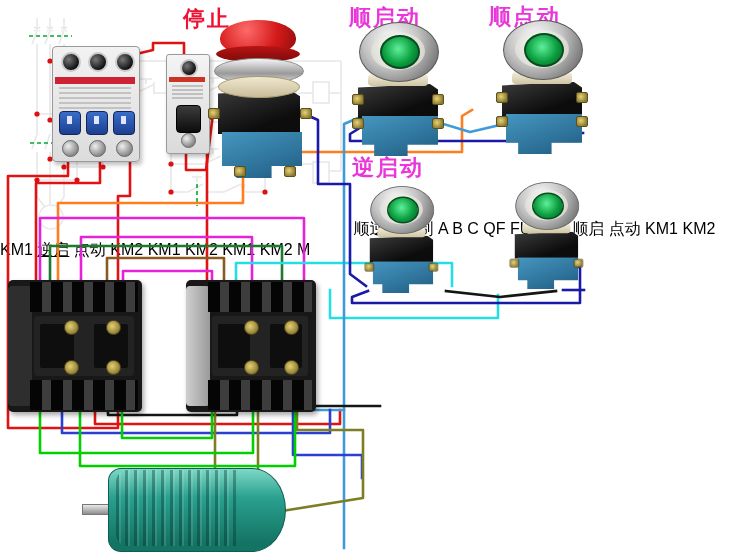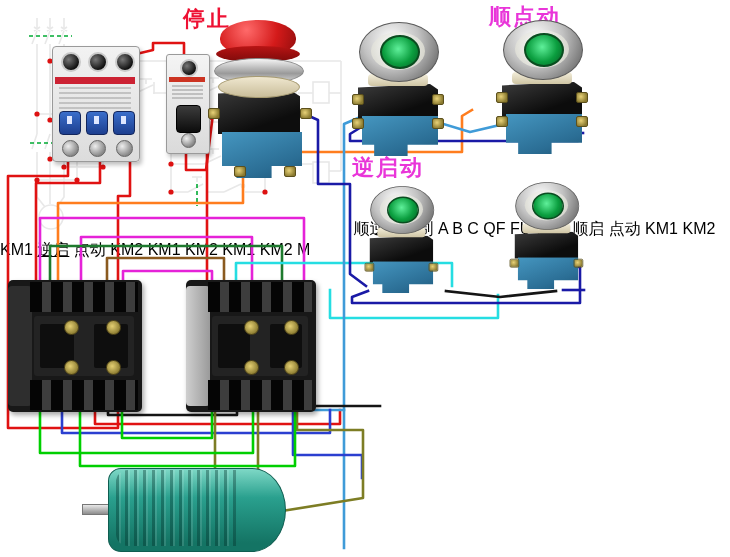--- a/index.html
+++ b/index.html
@@ -168,20 +168,21 @@
       <polyline points="297,412 297,430 363,430 363,498 226,520" stroke="var(--w-olive)"></polyline>
     </g>
     <g>
       <polyline points="122,410 122,438 212,438 212,410" stroke="var(--w-green)"></polyline>
       <polyline points="40,410 40,453 253,453 253,410" stroke="var(--w-green)"></polyline>
       <polyline points="80,410 80,466 295,466 295,410" stroke="var(--w-green)"></polyline>
     </g>
   </svg>
 
   <span class="photo-label red" style="left:183px;top:4px;">停止</span>
+  <span class="photo-label" style="left:349px;top:3px;">顺启动</span>
   <span class="photo-label" style="left:489px;top:2px;">顺点动</span>
   <span class="photo-label" style="left:352px;top:153px;">逆启动</span>
 
   <div class="brk3">
     <div class="tterm" style="left:8px;"></div>
     <div class="tterm" style="left:35px;"></div>
     <div class="tterm" style="left:62px;"></div>
     <div class="band"></div>
     <div class="txt"></div>
     <div class="hdl" style="left:6px;"></div>

